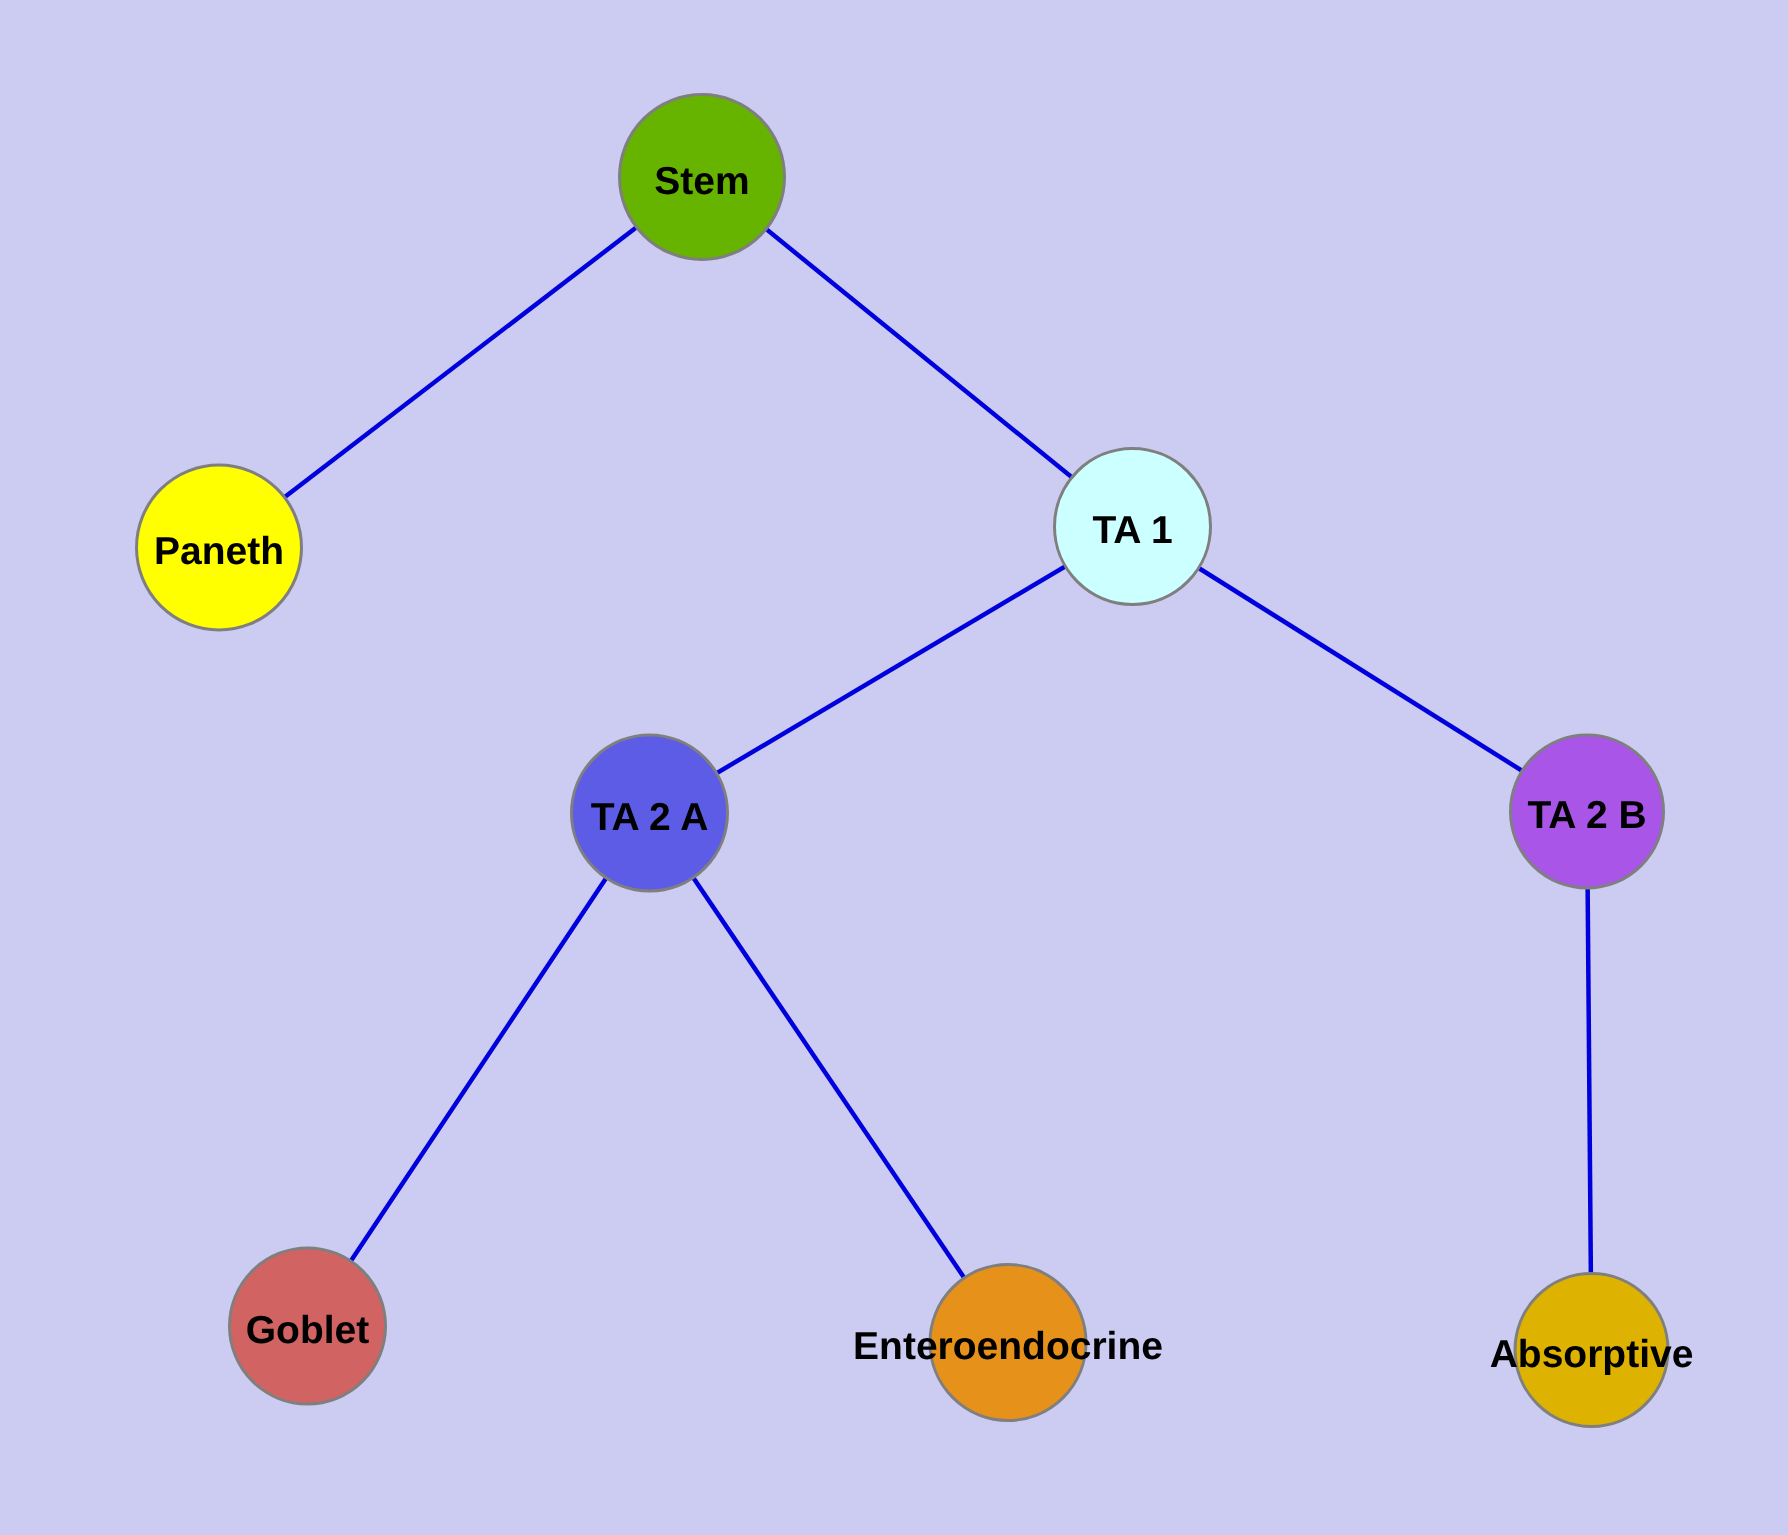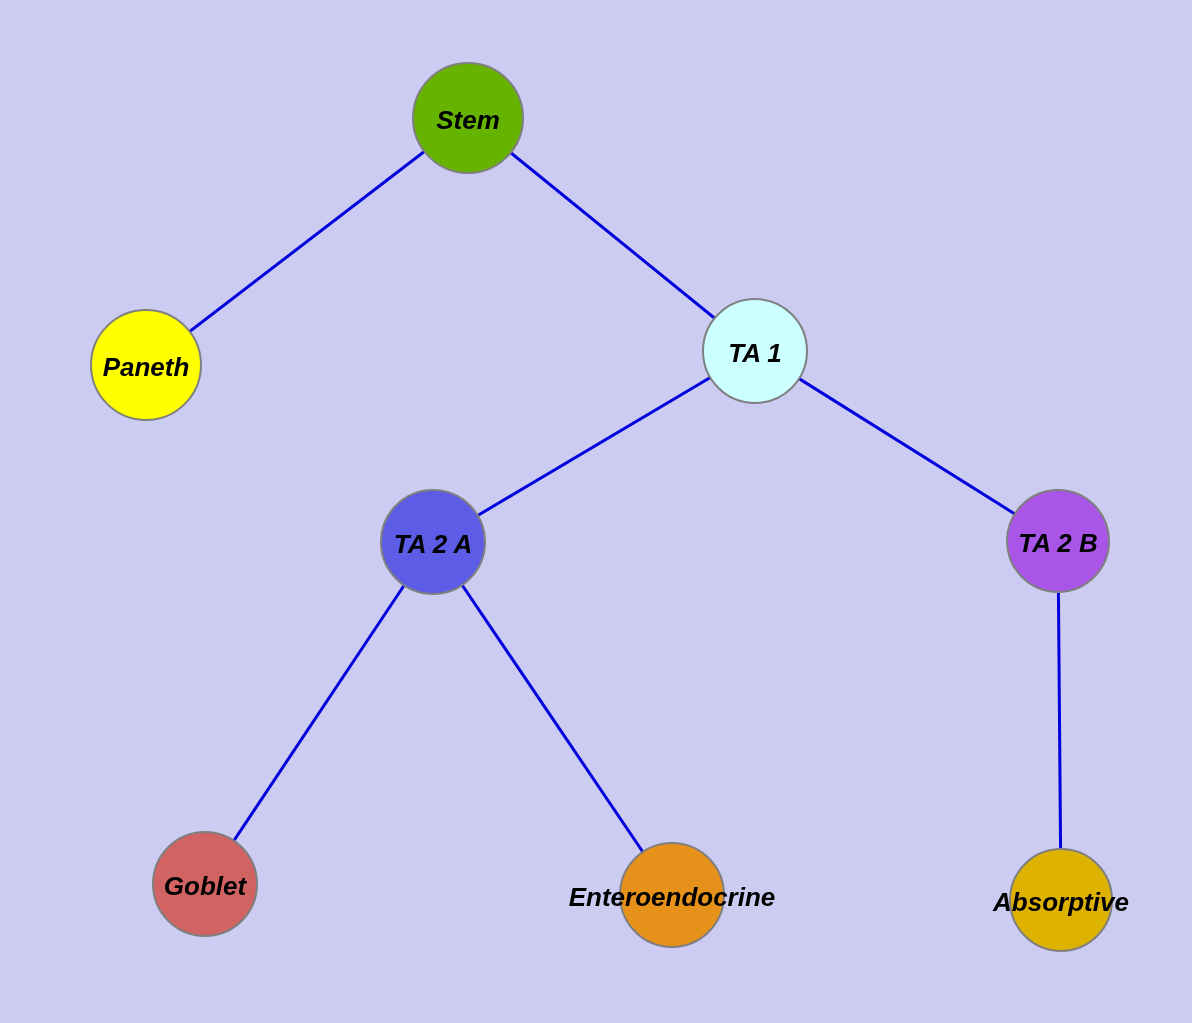--- a/index.html
+++ b/index.html
@@ -7,21 +7,20 @@
     padding: 0;
     width: 1192px;
     height: 1023px;
     overflow: hidden;
     font-family: "Liberation Sans", sans-serif;
   }
   .canvas-wrap {
     position: relative;
     width: 1104px;
     height: 1023px;
-    font-style: italic;
   }
   svg {
     display: block;
   }
   .edge {
     stroke-width: 3;
     fill: none;
   }
   .node-circle {
     stroke: #7f7f7f;

